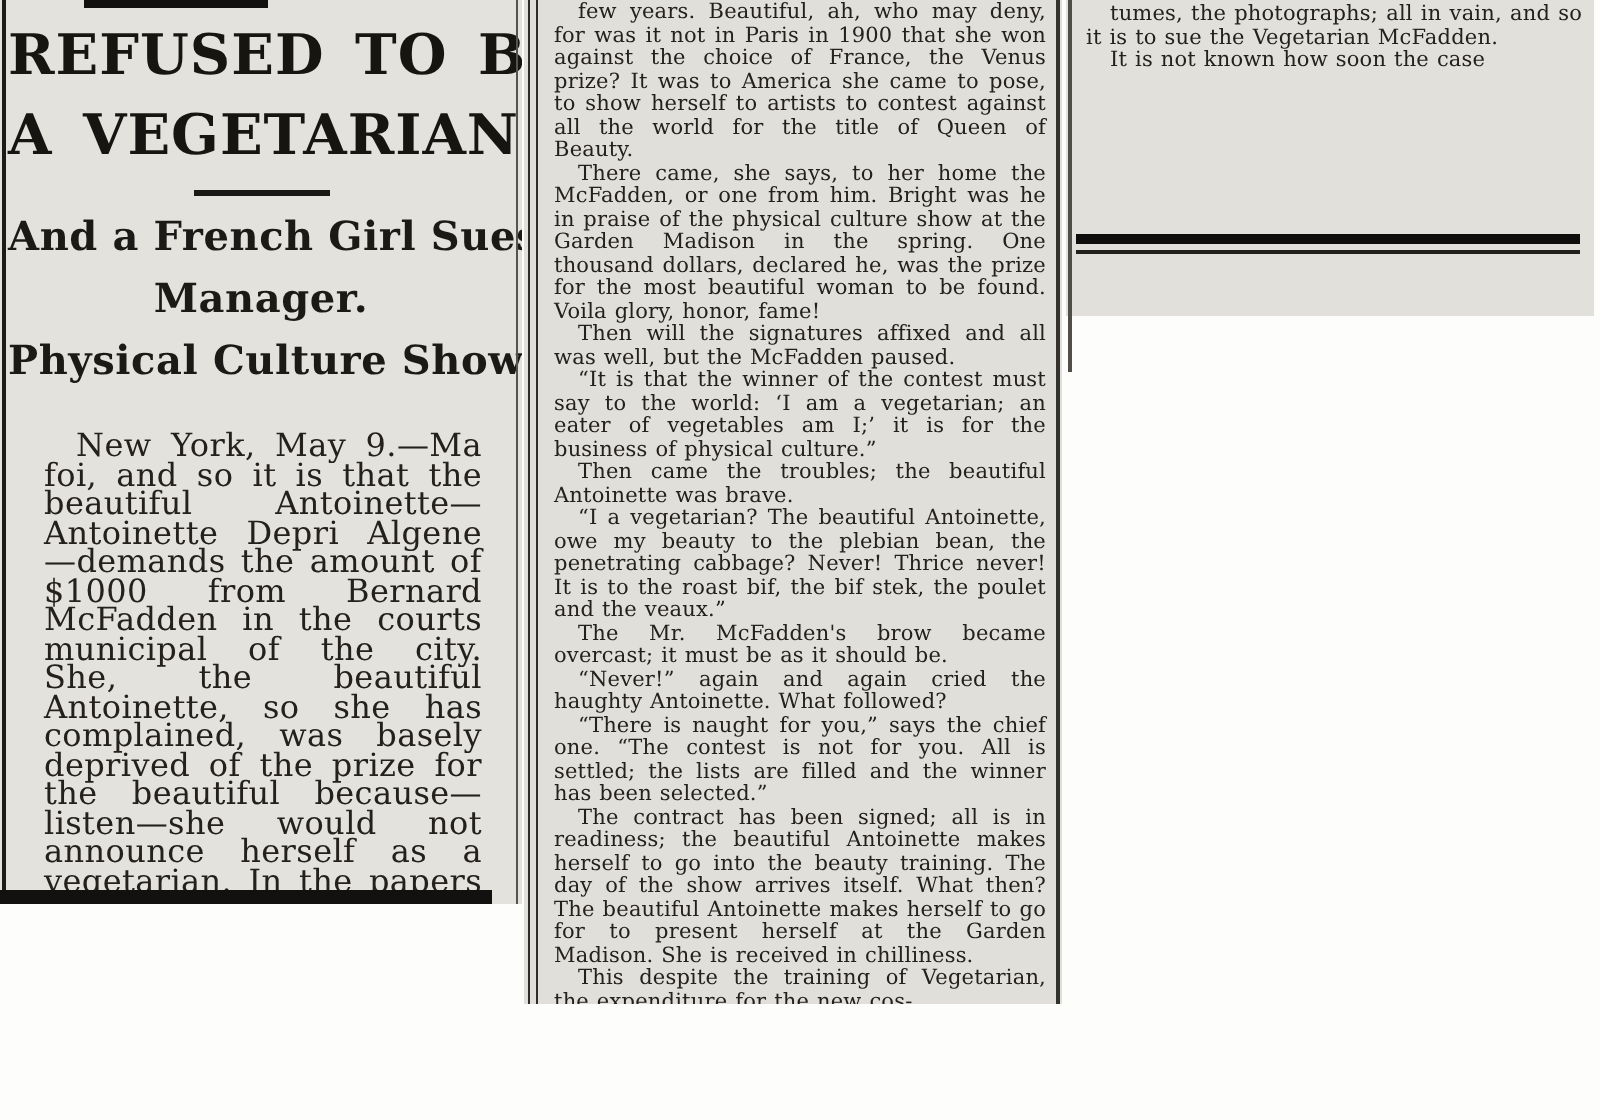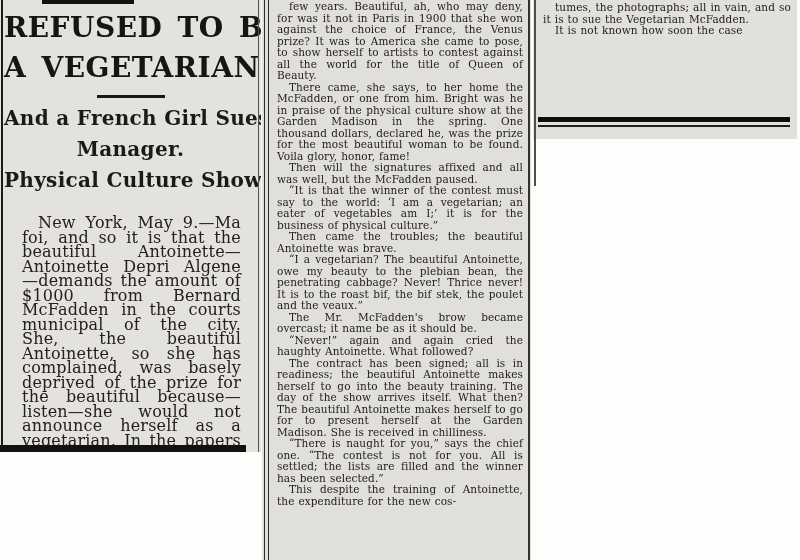--- a/index.html
+++ b/index.html
@@ -20,30 +20,30 @@
      color:#161511;letter-spacing:.5px;word-spacing:5px}
   h1 .hl{display:block;white-space:nowrap}
   .hl-rule{width:68px;height:3px;background:#1a1916;margin:7px auto 5px}
   h2{margin:2px 4px 8px;text-align:center;font-size:20px;line-height:31px;font-weight:bold;
      color:#1b1a17;letter-spacing:.3px}
   h2 .sh{display:block;white-space:nowrap}
   .body1{padding:2px 10px 0 12px}
   .body1 p{margin:10px;font-size:16px;line-height:14.5px;text-align:justify;text-indent:16px;
            word-spacing:1.5px;letter-spacing:.2px}
   
-  #clip2{left:262px;top:0;width:269px;height:560px;background:#e0dfda;padding:1px 8px 1px 15px}
+  #clip2{left:262px;top:0;width:269px;height:502px;background:#e0dfda;padding:1px 8px 1px 15px}
   #clip2 .dline1{position:absolute;left:2px;top:0;width:1px;height:100%;background:#2f2d29}
   #clip2 .dline2{position:absolute;left:6px;top:0;width:1px;height:100%;background:#2f2d29}
   #clip2 .rline{position:absolute;right:1px;top:0;width:2px;height:100%;background:#34322d}
   #clip2 p, #clip3 p{margin:0;font-size:10.5px;line-height:11.5px;text-align:justify;
       text-indent:12px;word-spacing:.5px;letter-spacing:.1px}
   p.noindent{text-indent:0}
   p.gap-before{margin-top:8px}
   
-  #clip3{left:533px;top:0;width:264px;height:139px;background:#e1e0db;padding:2px 6px 0 10px}
+  #clip3{left:533px;top:0;width:264px;height:158px;background:#e1e0db;padding:2px 6px 0 10px}
   .tail-line{position:absolute;left:534px;top:0;width:2px;height:186px;background:#514e48}
   .end-rule-thick{position:absolute;left:5px;top:117px;width:calc(100% - 12px);height:4.5px;background:#0f0e0c}
   .end-rule-thin{position:absolute;left:5px;top:125px;width:calc(100% - 12px);height:1.5px;background:#22201c}
   .spacer{height:9px}
 </style>
 </head>
 <body>
 
 <div>
 
@@ -77,25 +77,25 @@
     <div class="dline1"></div>
     <div class="dline2"></div>
     <div class="rline"></div>
 
     <p class="noindent">few years. Beautiful, ah, who may deny, for was it not in Paris in 1900 that she won against the choice of France, the Venus prize? It was to America she came to pose, to show herself to artists to contest against all the world for the title of Queen of Beauty.</p>
     <p>There came, she says, to her home the McFadden, or one from him. Bright was he in praise of the physical culture show at the Garden Madison in the spring. One thousand dollars, declared he, was the prize for the most beautiful woman to be found. Voila glory, honor, fame!</p>
     <p class="gap-before">Then will the signatures affixed and all was well, but the McFadden paused.</p>
     <p>“It is that the winner of the contest must say to the world: ‘I am a vegetarian; an eater of vegetables am I;’ it is for the business of physical culture.”</p>
     <p class="gap-before">Then came the troubles; the beautiful Antoinette was brave.</p>
     <p class="gap-before">“I a vegetarian? The beautiful Antoinette, owe my beauty to the plebian bean, the penetrating cabbage? Never! Thrice never! It is to the roast bif, the bif stek, the poulet and the veaux.”</p>
-    <p>The Mr. McFadden's brow became overcast; it name be as it should be.</p>
+    <p>The Mr. McFadden's brow became overcast; it must be as it should be.</p>
     <p>“Never!” again and again cried the haughty Antoinette. What followed?</p>
+    <p>“There is naught for you,” says the chief one. “The contest is not for you. All is settled; the lists are filled and the winner has been selected.”</p>
     <p>The contract has been signed; all is in readiness; the beautiful Antoinette makes herself to go into the beauty training. The day of the show arrives itself. What then? The beautiful Antoinette makes herself to go for to present herself at the Garden Madison. She is received in chilliness.</p>
-    <p>“There is naught for you,” says the chief one. “The contest is not for you. All is settled; the lists are filled and the winner has been selected.”</p>
-    <p>This despite the training of Antoinette, the expenditure for the new cos-</p>
+    <p>This despite the training of Vegetarian, the expenditure for the new cos-</p>
   </section>
 
   <section class="clip" id="clip3">
     <p class="noindent">tumes, the photographs; all in vain, and so it is to sue the Vegetarian McFadden.</p>
     <p>It is not known how soon the case</p>
     <div class="spacer"></div>
     <div class="end-rule-thick"></div>
     <div class="end-rule-thin"></div>
   </section>
 

